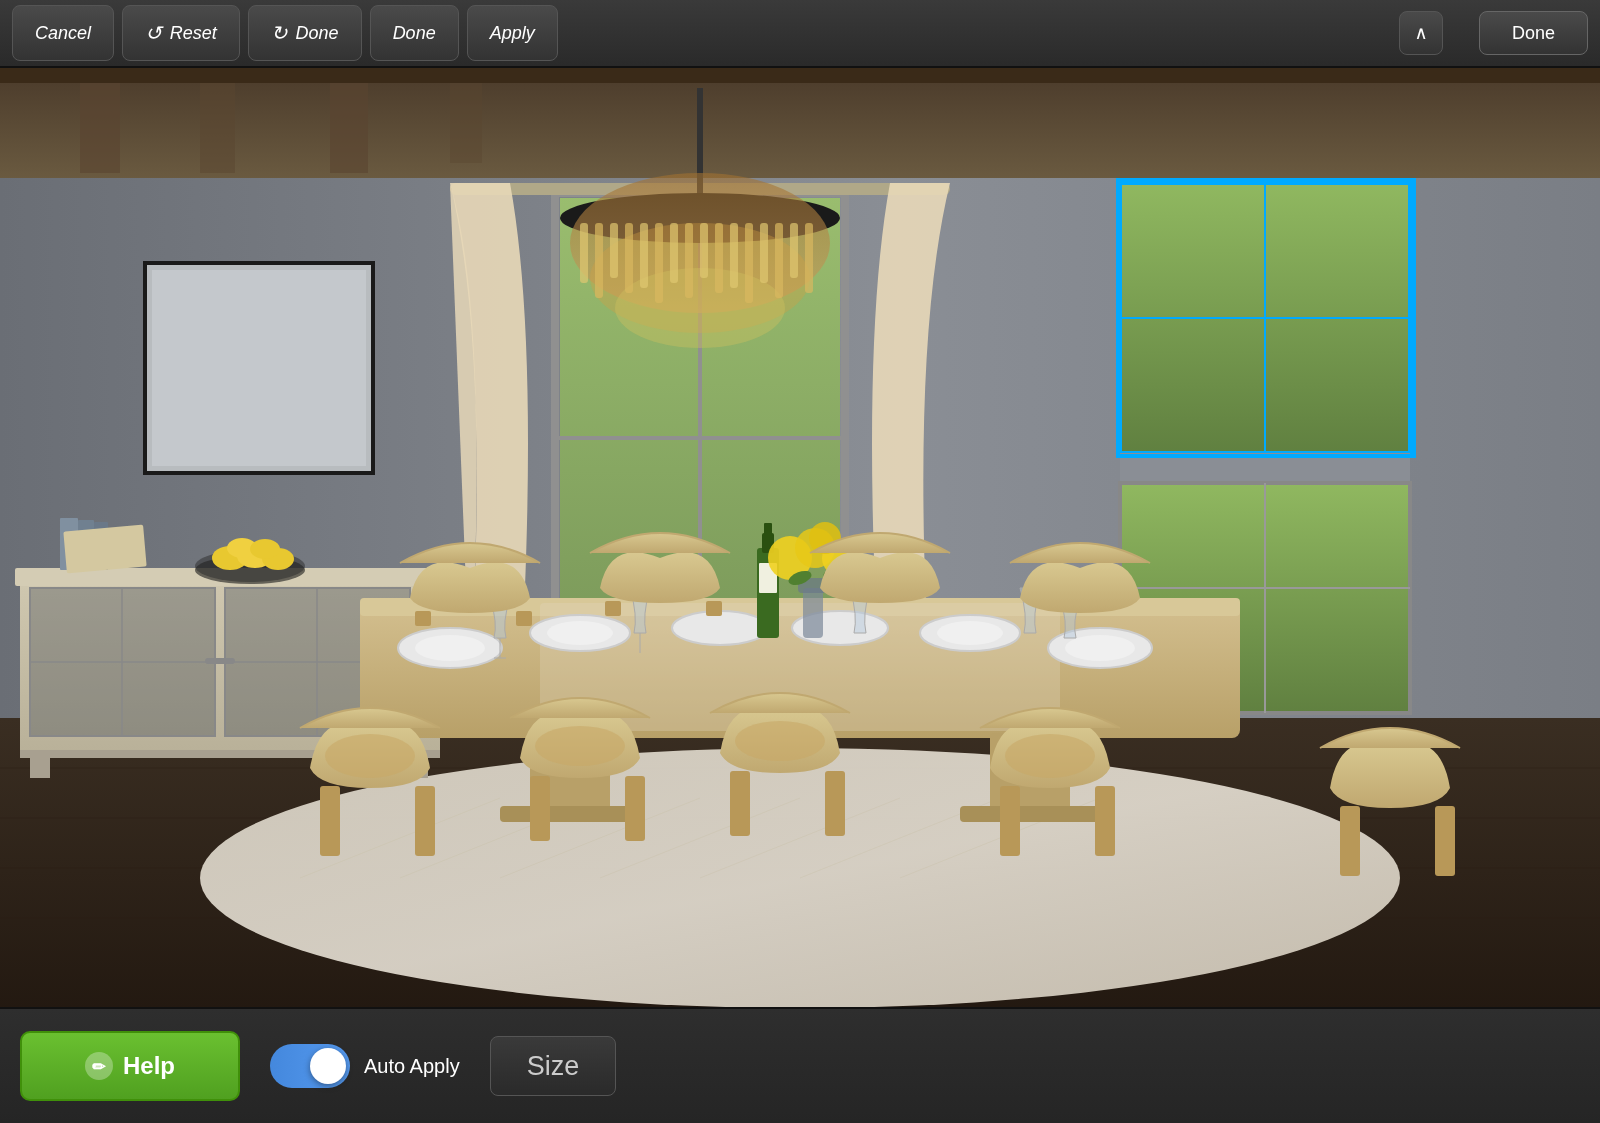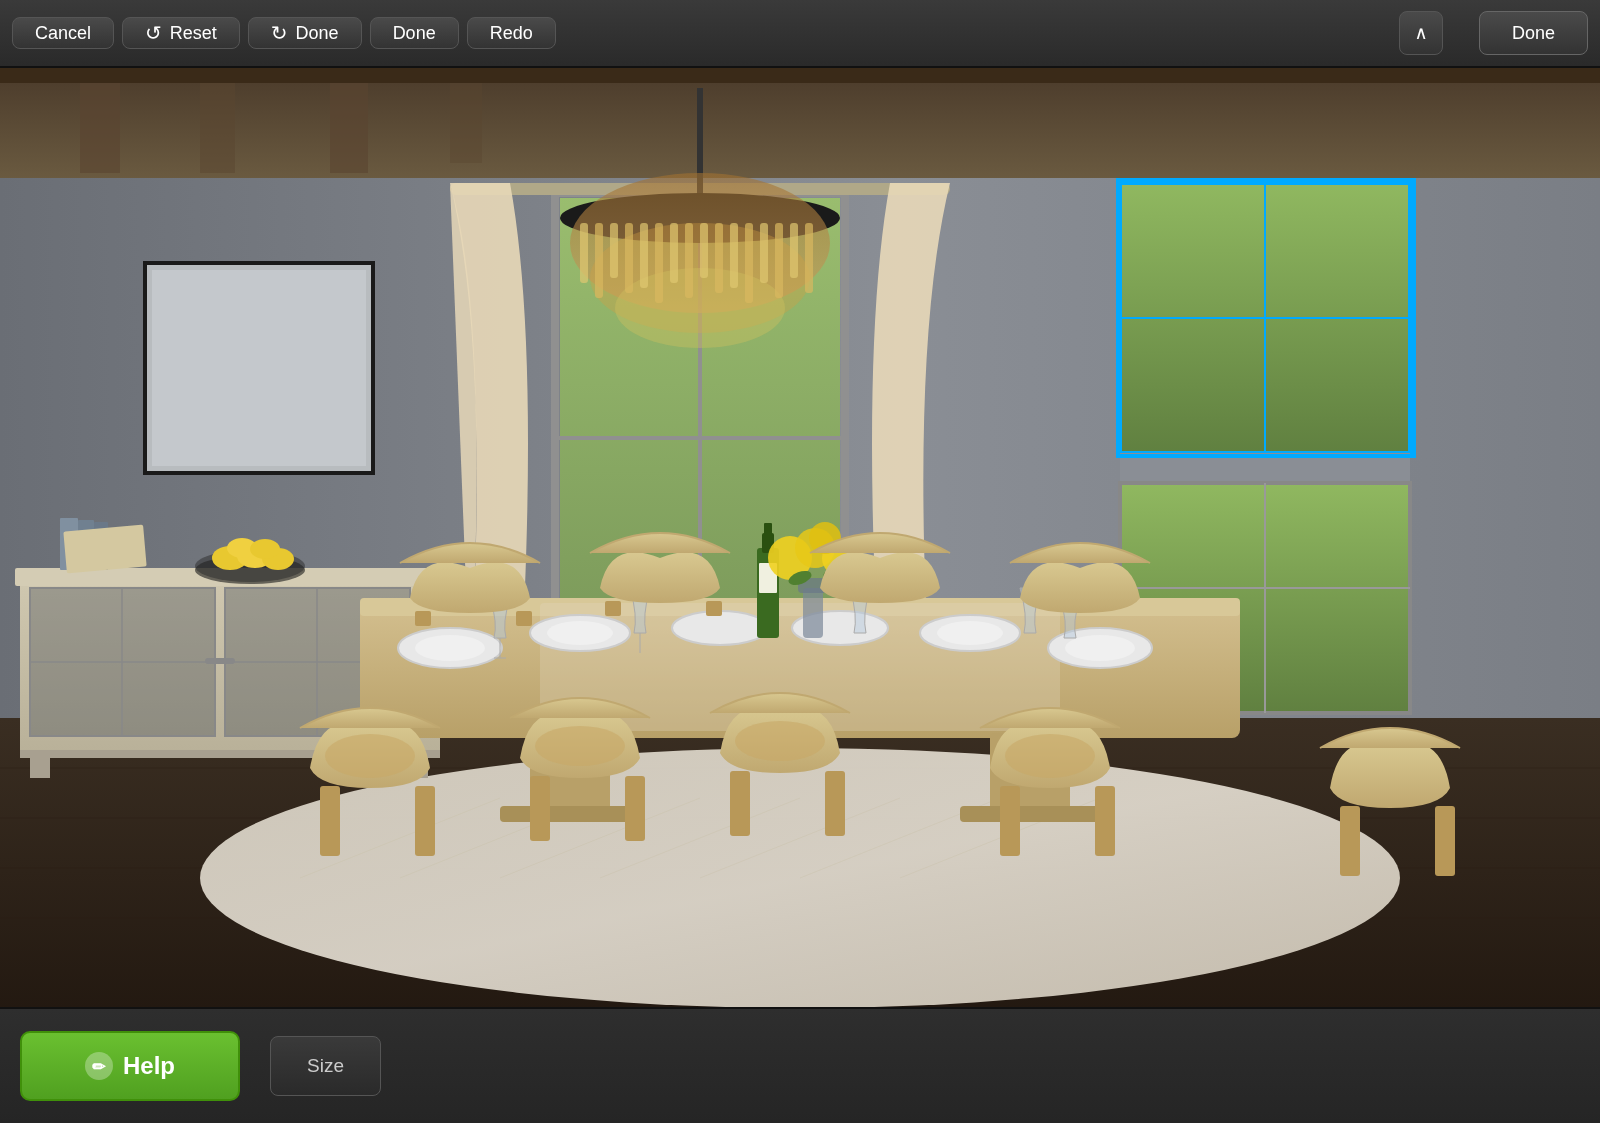--- a/index.html
+++ b/index.html
@@ -19,33 +19,34 @@
       height: 68px;
       background: linear-gradient(180deg, #3a3a3a 0%, #2a2a2a 100%);
       border-bottom: 2px solid #111;
       display: flex;
       align-items: center;
       padding: 0 12px;
       gap: 8px;
       z-index: 100;
     }
     .toolbar-btn {
-      height: 32px;
+      height: 56px;
       padding: 0 22px;
       border-radius: 8px;
       border: 1.5px solid #555;
       background: linear-gradient(180deg, #4a4a4a 0%, #333 100%);
       color: #fff;
       font-size: 18px;
       font-weight: 500;
       cursor: pointer;
       display: flex;
       align-items: center;
       gap: 8px;
       white-space: nowrap;
+      font-style: italic;
     }
     .toolbar-spacer { flex: 1; }
     .toolbar-chevron {
       width: 44px;
       height: 44px;
       border-radius: 8px;
       border: 1.5px solid #555;
       background: linear-gradient(180deg, #4a4a4a 0%, #333 100%);
       color: #fff;
       font-size: 18px;
@@ -183,21 +184,21 @@
     }
 
     
     .size-btn {
       height: 60px;
       padding: 0 36px;
       border-radius: 8px;
       border: 1.5px solid #555;
       background: linear-gradient(180deg, #3a3a3a 0%, #2a2a2a 100%);
       color: #ccc;
-      font-size: 19px;
+      font-size: 27px;
       font-weight: 500;
       cursor: pointer;
       margin-right: 10px;
       flex-shrink: 0;
     }
 
     
     .bottom-spacer { flex: 1; }
 
     
@@ -232,21 +233,21 @@
     <span>Reset</span>
   </button>
   <button class="toolbar-btn">
     <span style="font-size:20px;">↻</span>
     <span>Done</span>
   </button>
   <button class="toolbar-btn">
     <span>Done</span>
   </button>
   <button class="toolbar-btn">
-    <span>Redo</span>
+    <span>Apply</span>
   </button>
   <div class="toolbar-spacer"></div>
   <div class="toolbar-chevron">
     <span>∧</span>
   </div>
   <button class="done-btn">
     <span>Done</span>
   </button>
 </div>
 
@@ -521,20 +522,27 @@
   </svg>
 </div>
 
 <div id="bottom-toolbar">
 
   <button class="apply-btn">
     <div class="apply-icon">✏</div>
     <span>Help</span>
   </button>
 
+  <div class="auto-apply-section">
+    <div class="toggle-container">
+      <div class="toggle-track"></div>
+      <div class="toggle-knob"></div>
+    </div>
+    <span class="auto-apply-label">Auto Apply</span>
+  </div>
 
 
   <button class="size-btn">
     <span>Size</span>
   </button>
 
   <div class="bottom-spacer"></div>
 
 </div>
 

